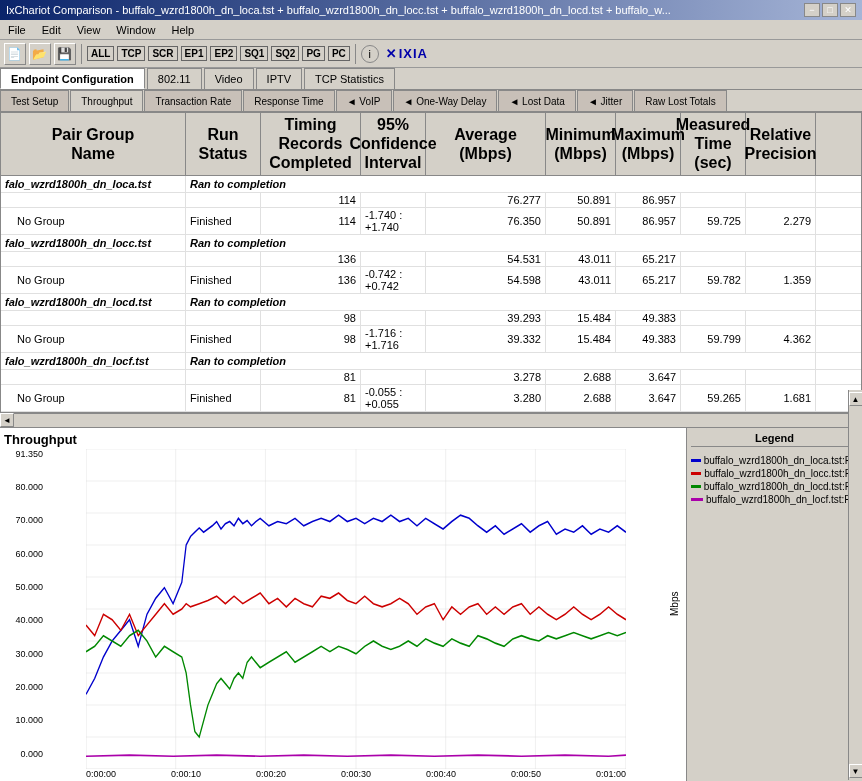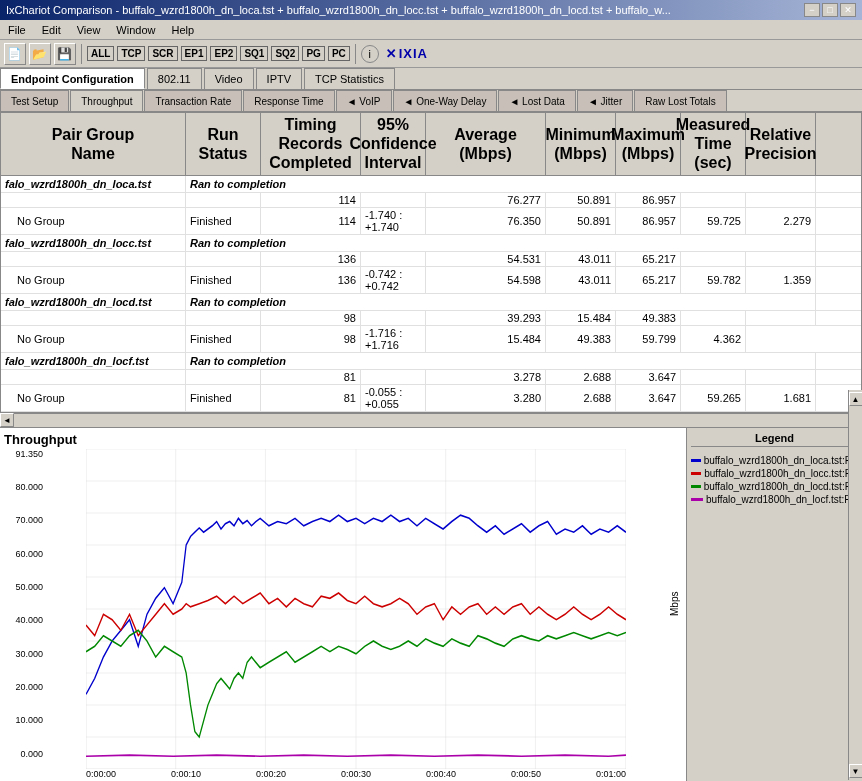--- a/index.html
+++ b/index.html
@@ -367,20 +367,21 @@
       <div class="tbl-cell right">15.484</div>
       <div class="tbl-cell right">49.383</div>
       <div class="tbl-cell"></div>
       <div class="tbl-cell"></div>
     </div>
     <div class="tbl-row">
       <div class="tbl-cell" style="padding-left:16px;">No Group</div>
       <div class="tbl-cell">Finished</div>
       <div class="tbl-cell right">98</div>
       <div class="tbl-cell right">-1.716 : +1.716</div>
+      <div class="tbl-cell right">39.332</div>
       <div class="tbl-cell right">15.484</div>
       <div class="tbl-cell right">49.383</div>
       <div class="tbl-cell right">59.799</div>
       <div class="tbl-cell right">4.362</div>
     </div>
 
     <div class="tbl-section-header">
       <div class="tbl-cell bold">falo_wzrd1800h_dn_locf.tst</div>
       <div class="tbl-cell bold" style="grid-column: span 8;">Ran to completion</div>
     </div>

